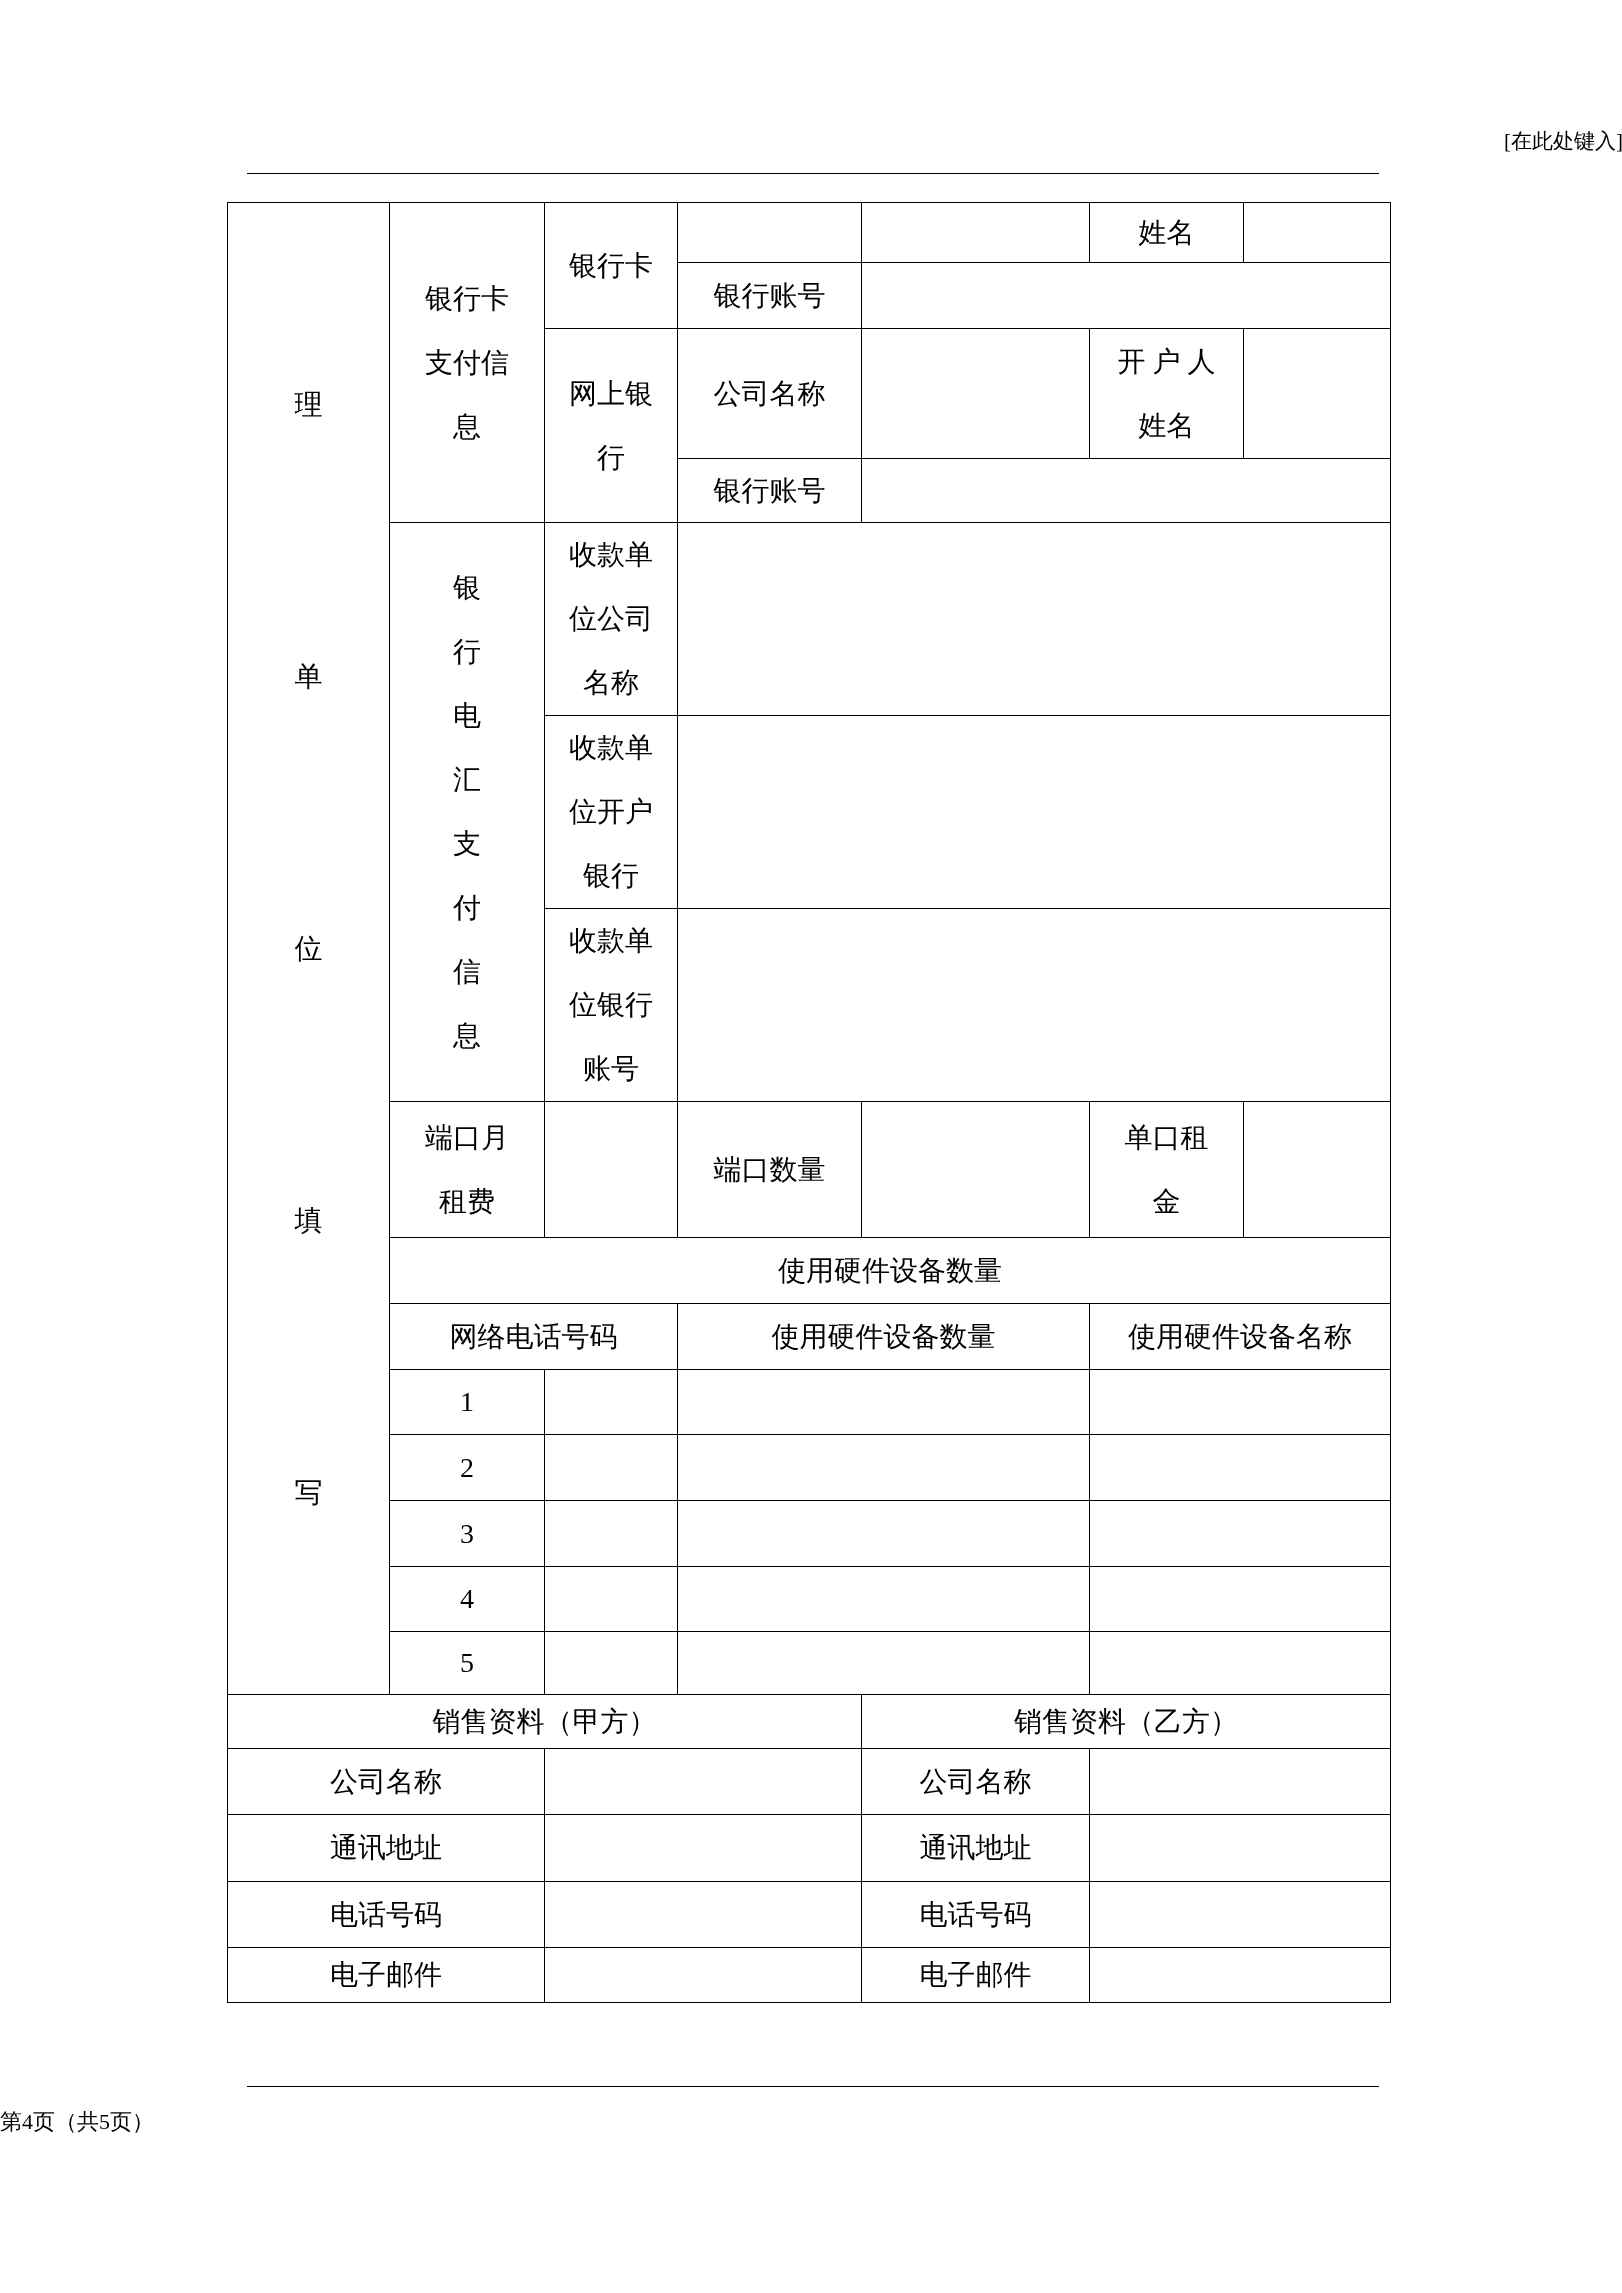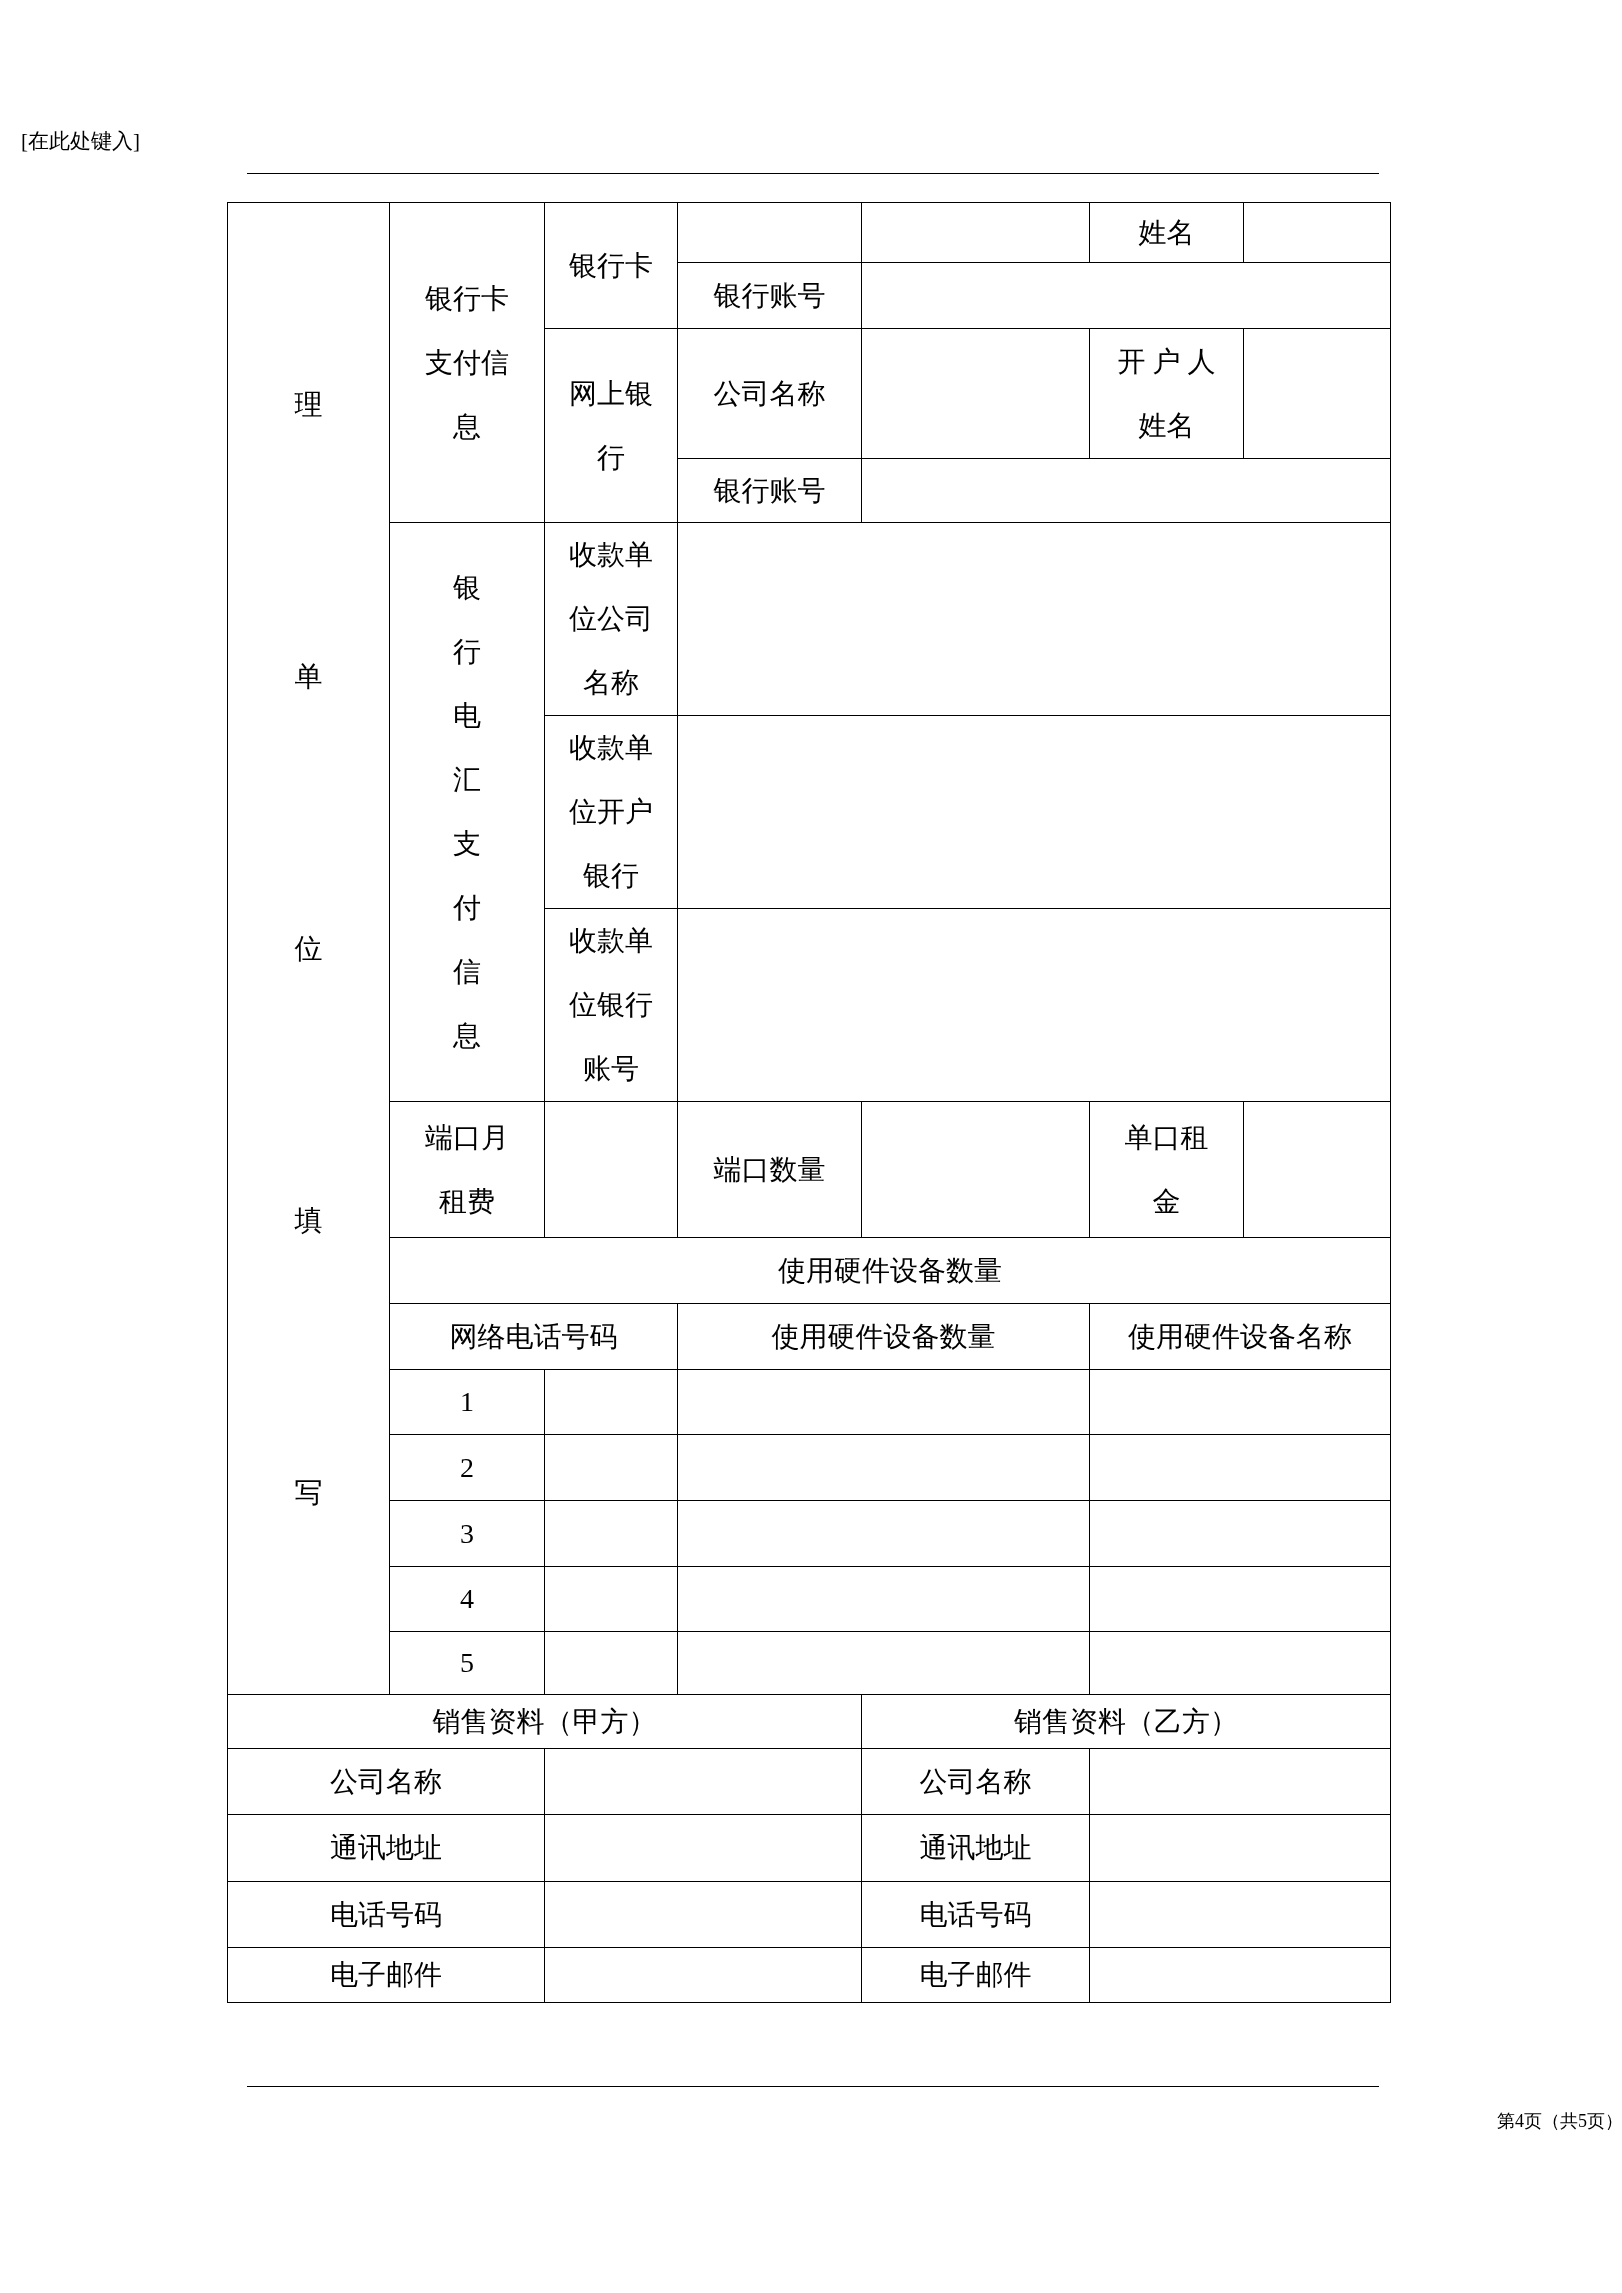--- a/index.html
+++ b/index.html
@@ -12,24 +12,23 @@
     font-family: "Liberation Serif", "DejaVu Serif", serif;
     color: #000000;
     overflow: hidden;
   }
 
   .doc-header {
     position: absolute;
     top: 125px;
     left: 0;
     width: 100%;
-    text-align: left;
+    text-align: right;
     font-size: 21px;
     line-height: 33px;
-    padding-left: 21px;
   }
   .header-rule {
     position: absolute;
     top: 173px;
     left: 247px;
     width: 1132px;
     height: 0;
     border-top: 1.8px solid #000000;
   }
   .footer-rule {
@@ -38,22 +37,22 @@
     left: 247px;
     width: 1132px;
     height: 0;
     border-top: 1.8px solid #000000;
   }
   .doc-footer {
     position: absolute;
     top: 2105px;
     left: 0;
     width: 100%;
-    text-align: right;
-    font-size: 18px;
+    text-align: left;
+    font-size: 22px;
     line-height: 33px;
   }
 
   table.form-table {
     position: absolute;
     left: 227px;
     top: 202px;
     width: 1162px;
     border-collapse: collapse;
     table-layout: fixed;

